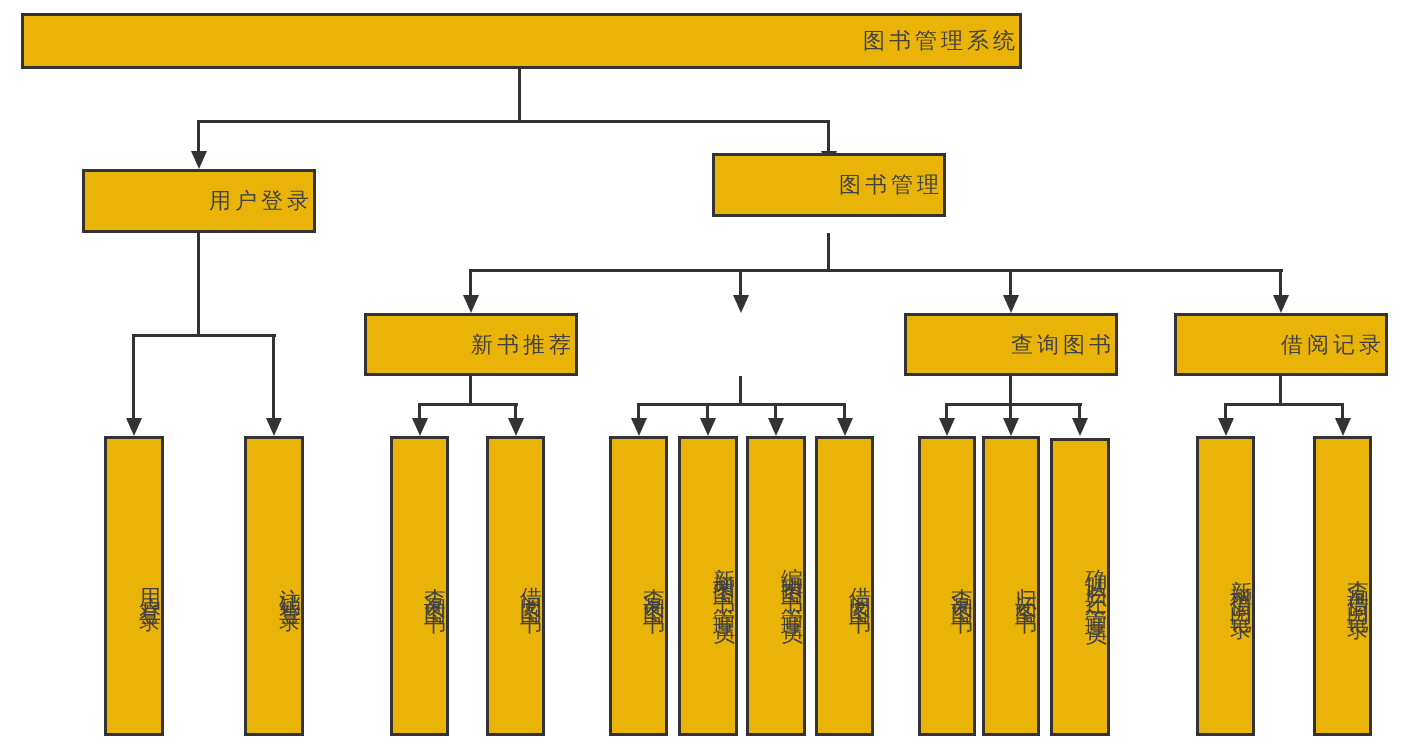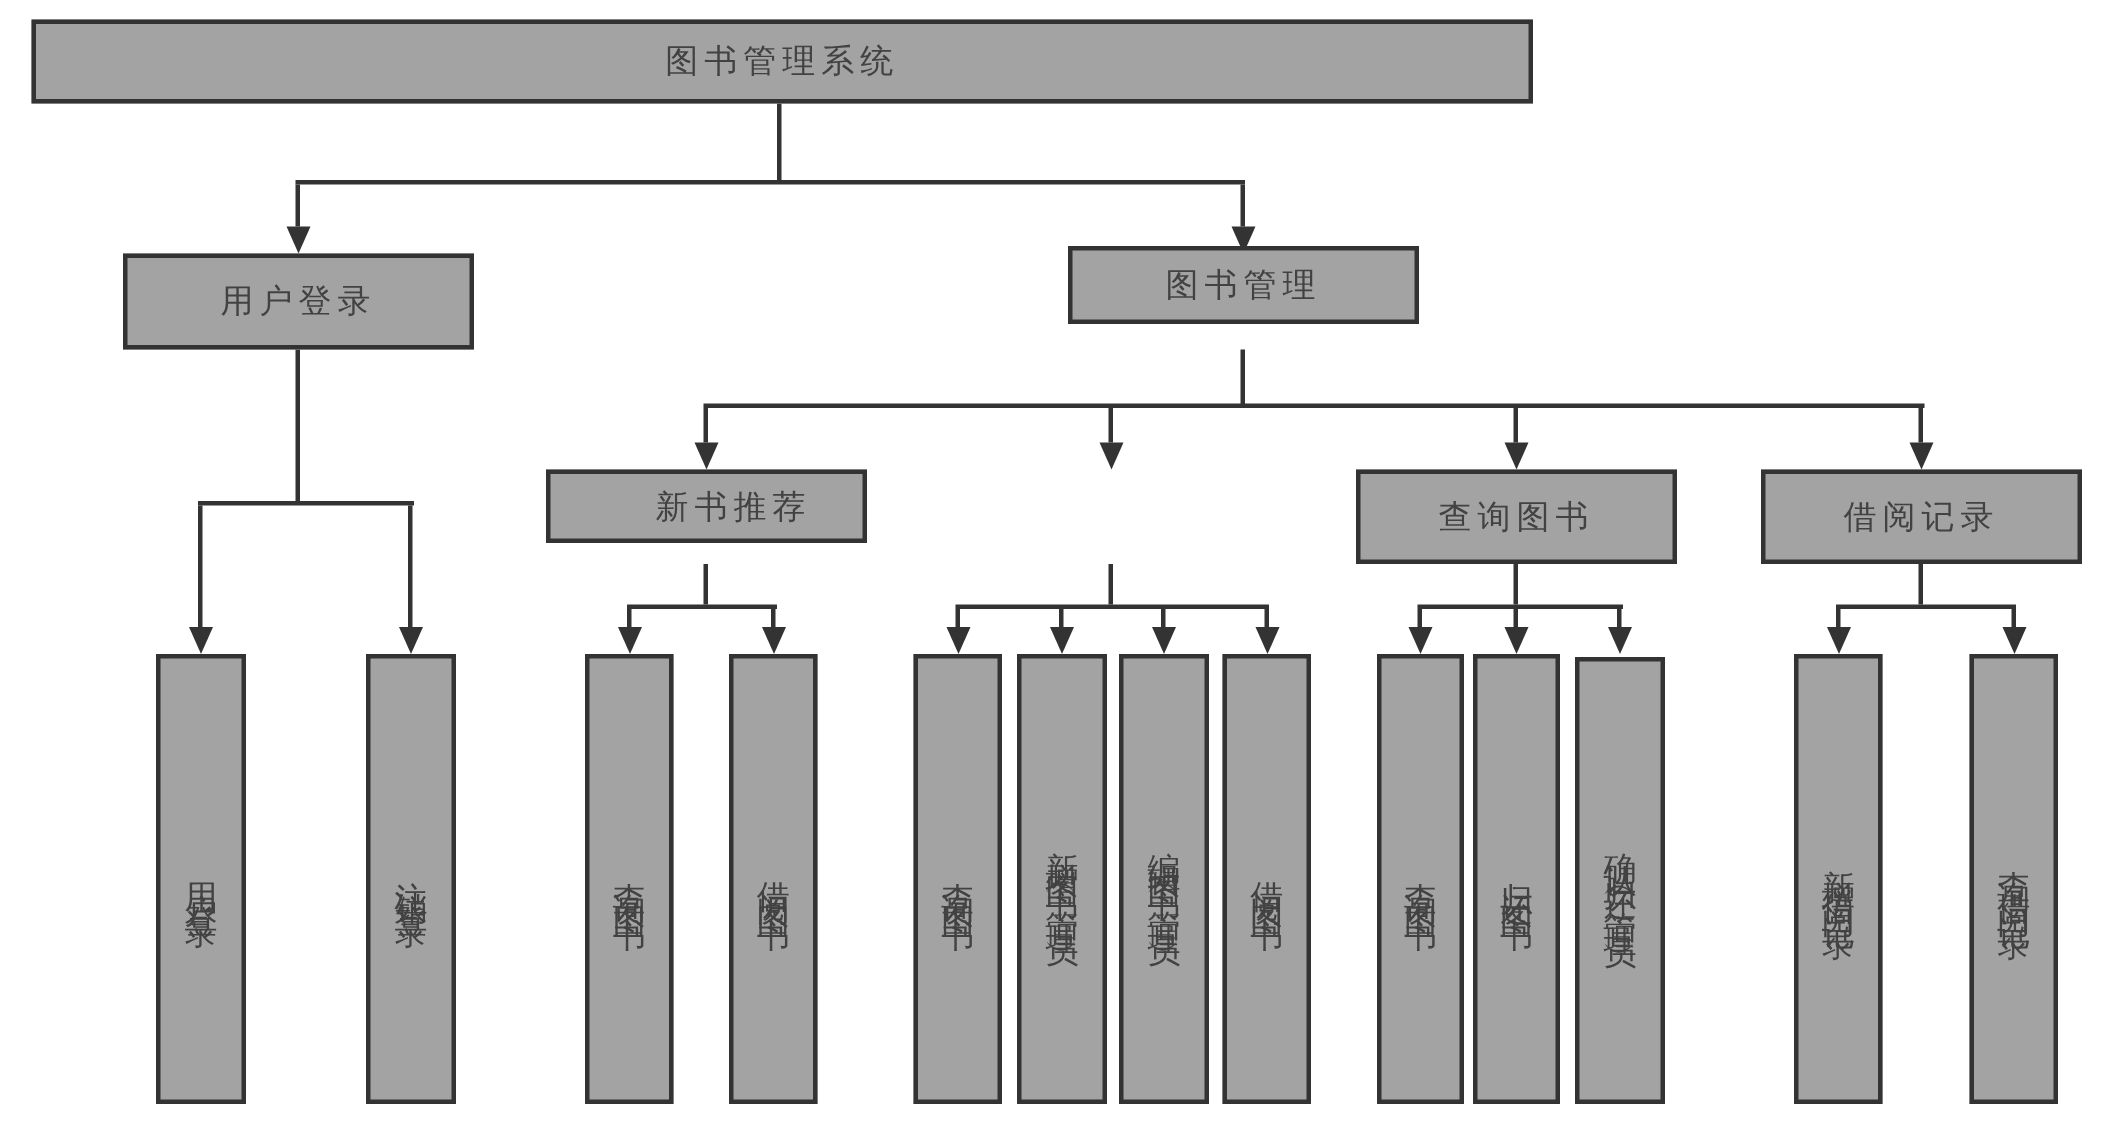--- a/index.html
+++ b/index.html
@@ -1,22 +1,22 @@
 <!DOCTYPE html>
 <html><head>
 <meta charset="utf-8">
 <style>
   html,body{margin:0;padding:0;background:#ffffff;}
   .canvas{
     position:relative;width:1405px;height:747px;background:#ffffff;overflow:hidden;
     font-family:"Liberation Sans","DejaVu Sans",sans-serif;color:#424242;
   }
   .node{
-    position:absolute;box-sizing:border-box;background:#a3a3a3;
-    border:3px solid #333333;display:flex;align-items:center;justify-content:center;
+    position:absolute;box-sizing:border-box;background:#eab308;
+    border:3px solid #333333;display:flex;align-items:center;justify-content:flex-end;
     z-index:2;
   }
   .h-node span{
     font-size:22px;letter-spacing:4px;color:#424242;white-space:nowrap;
   }
   .v-node span{
     writing-mode:vertical-rl;text-orientation:mixed;
     font-size:22px;letter-spacing:8px;line-height:1;color:#424242;white-space:nowrap;
   }
   .vl,.hl{position:absolute;background:#333333;z-index:1;}
@@ -44,21 +44,21 @@
   <div class="vl" style="left:518px;top:69px;height:51px;"></div>
   <div class="hl" style="left:197px;top:120px;width:633px;"></div>
   <div class="vl" style="left:197px;top:123px;height:28px;"></div>
   <div class="ar" style="left:191px;top:151px;"></div>
   <div class="vl" style="left:827px;top:123px;height:28px;"></div>
   <div class="ar" style="left:821px;top:151px;"></div>
 
   <div class="node h-node" style="left:82px;top:169px;width:234px;height:64px;">
     <span>用户登录</span>
   </div>
-  <div class="node h-node" style="left:712px;top:164px;width:234px;height:52px;">
+  <div class="node h-node" style="left:712px;top:153px;width:234px;height:64px;">
     <span>图书管理</span>
   </div>
 
   <div class="vl" style="left:197px;top:233px;height:101px;"></div>
   <div class="hl" style="left:132px;top:334px;width:144px;"></div>
   <div class="vl" style="left:132px;top:337px;height:81px;"></div>
   <div class="ar" style="left:126px;top:418px;"></div>
   <div class="vl" style="left:272px;top:337px;height:81px;"></div>
   <div class="ar" style="left:266px;top:418px;"></div>
 
@@ -66,21 +66,21 @@
   <div class="hl" style="left:469px;top:269px;width:814px;"></div>
   <div class="vl" style="left:469px;top:272px;height:23px;"></div>
   <div class="ar" style="left:463px;top:295px;"></div>
   <div class="vl" style="left:739px;top:272px;height:23px;"></div>
   <div class="ar" style="left:733px;top:295px;"></div>
   <div class="vl" style="left:1009px;top:272px;height:23px;"></div>
   <div class="ar" style="left:1003px;top:295px;"></div>
   <div class="vl" style="left:1279px;top:272px;height:23px;"></div>
   <div class="ar" style="left:1273px;top:295px;"></div>
 
-  <div class="node h-node" style="left:364px;top:313px;width:214px;height:49px;padding-left:36px;">
+  <div class="node h-node" style="left:364px;top:313px;width:214px;height:63px;padding-left:36px;">
     <span>新书推荐</span>
   </div>
   <div class="node h-node" style="left:904px;top:313px;width:214px;height:63px;">
     <span>查询图书</span>
   </div>
   <div class="node h-node" style="left:1174px;top:313px;width:214px;height:63px;">
     <span>借阅记录</span>
   </div>
 
   <div class="vl" style="left:469px;top:376px;height:27px;"></div>

